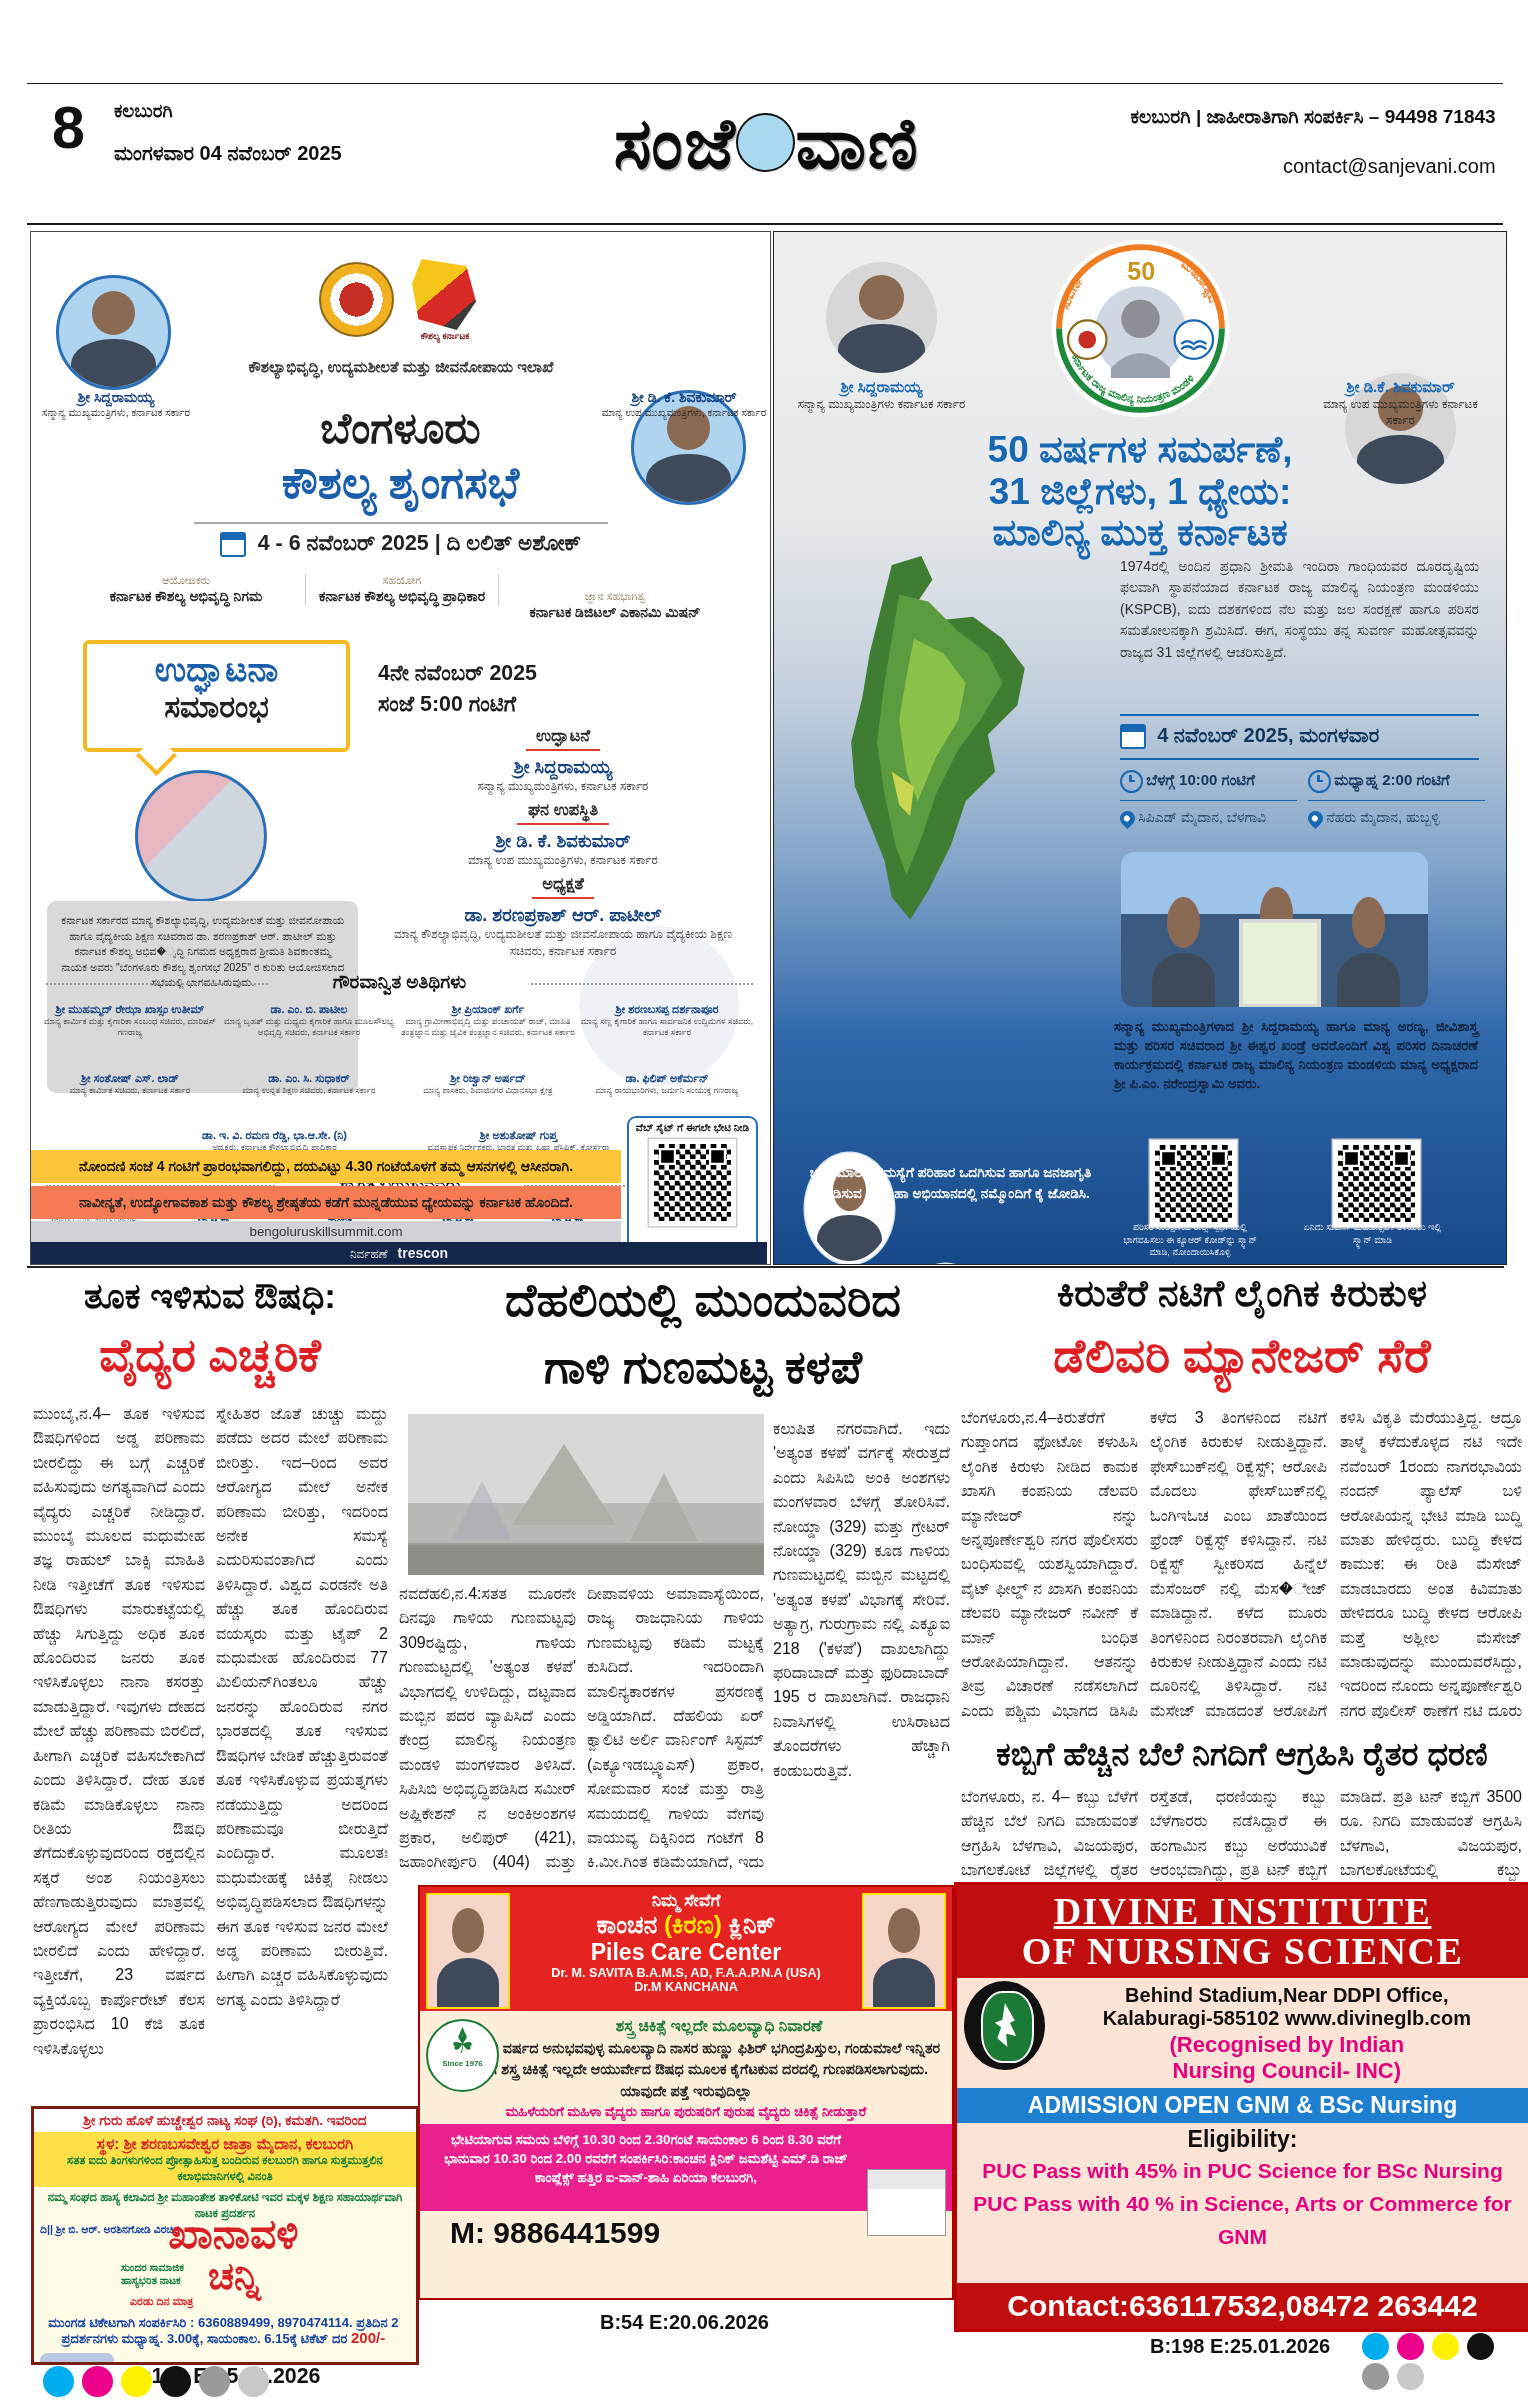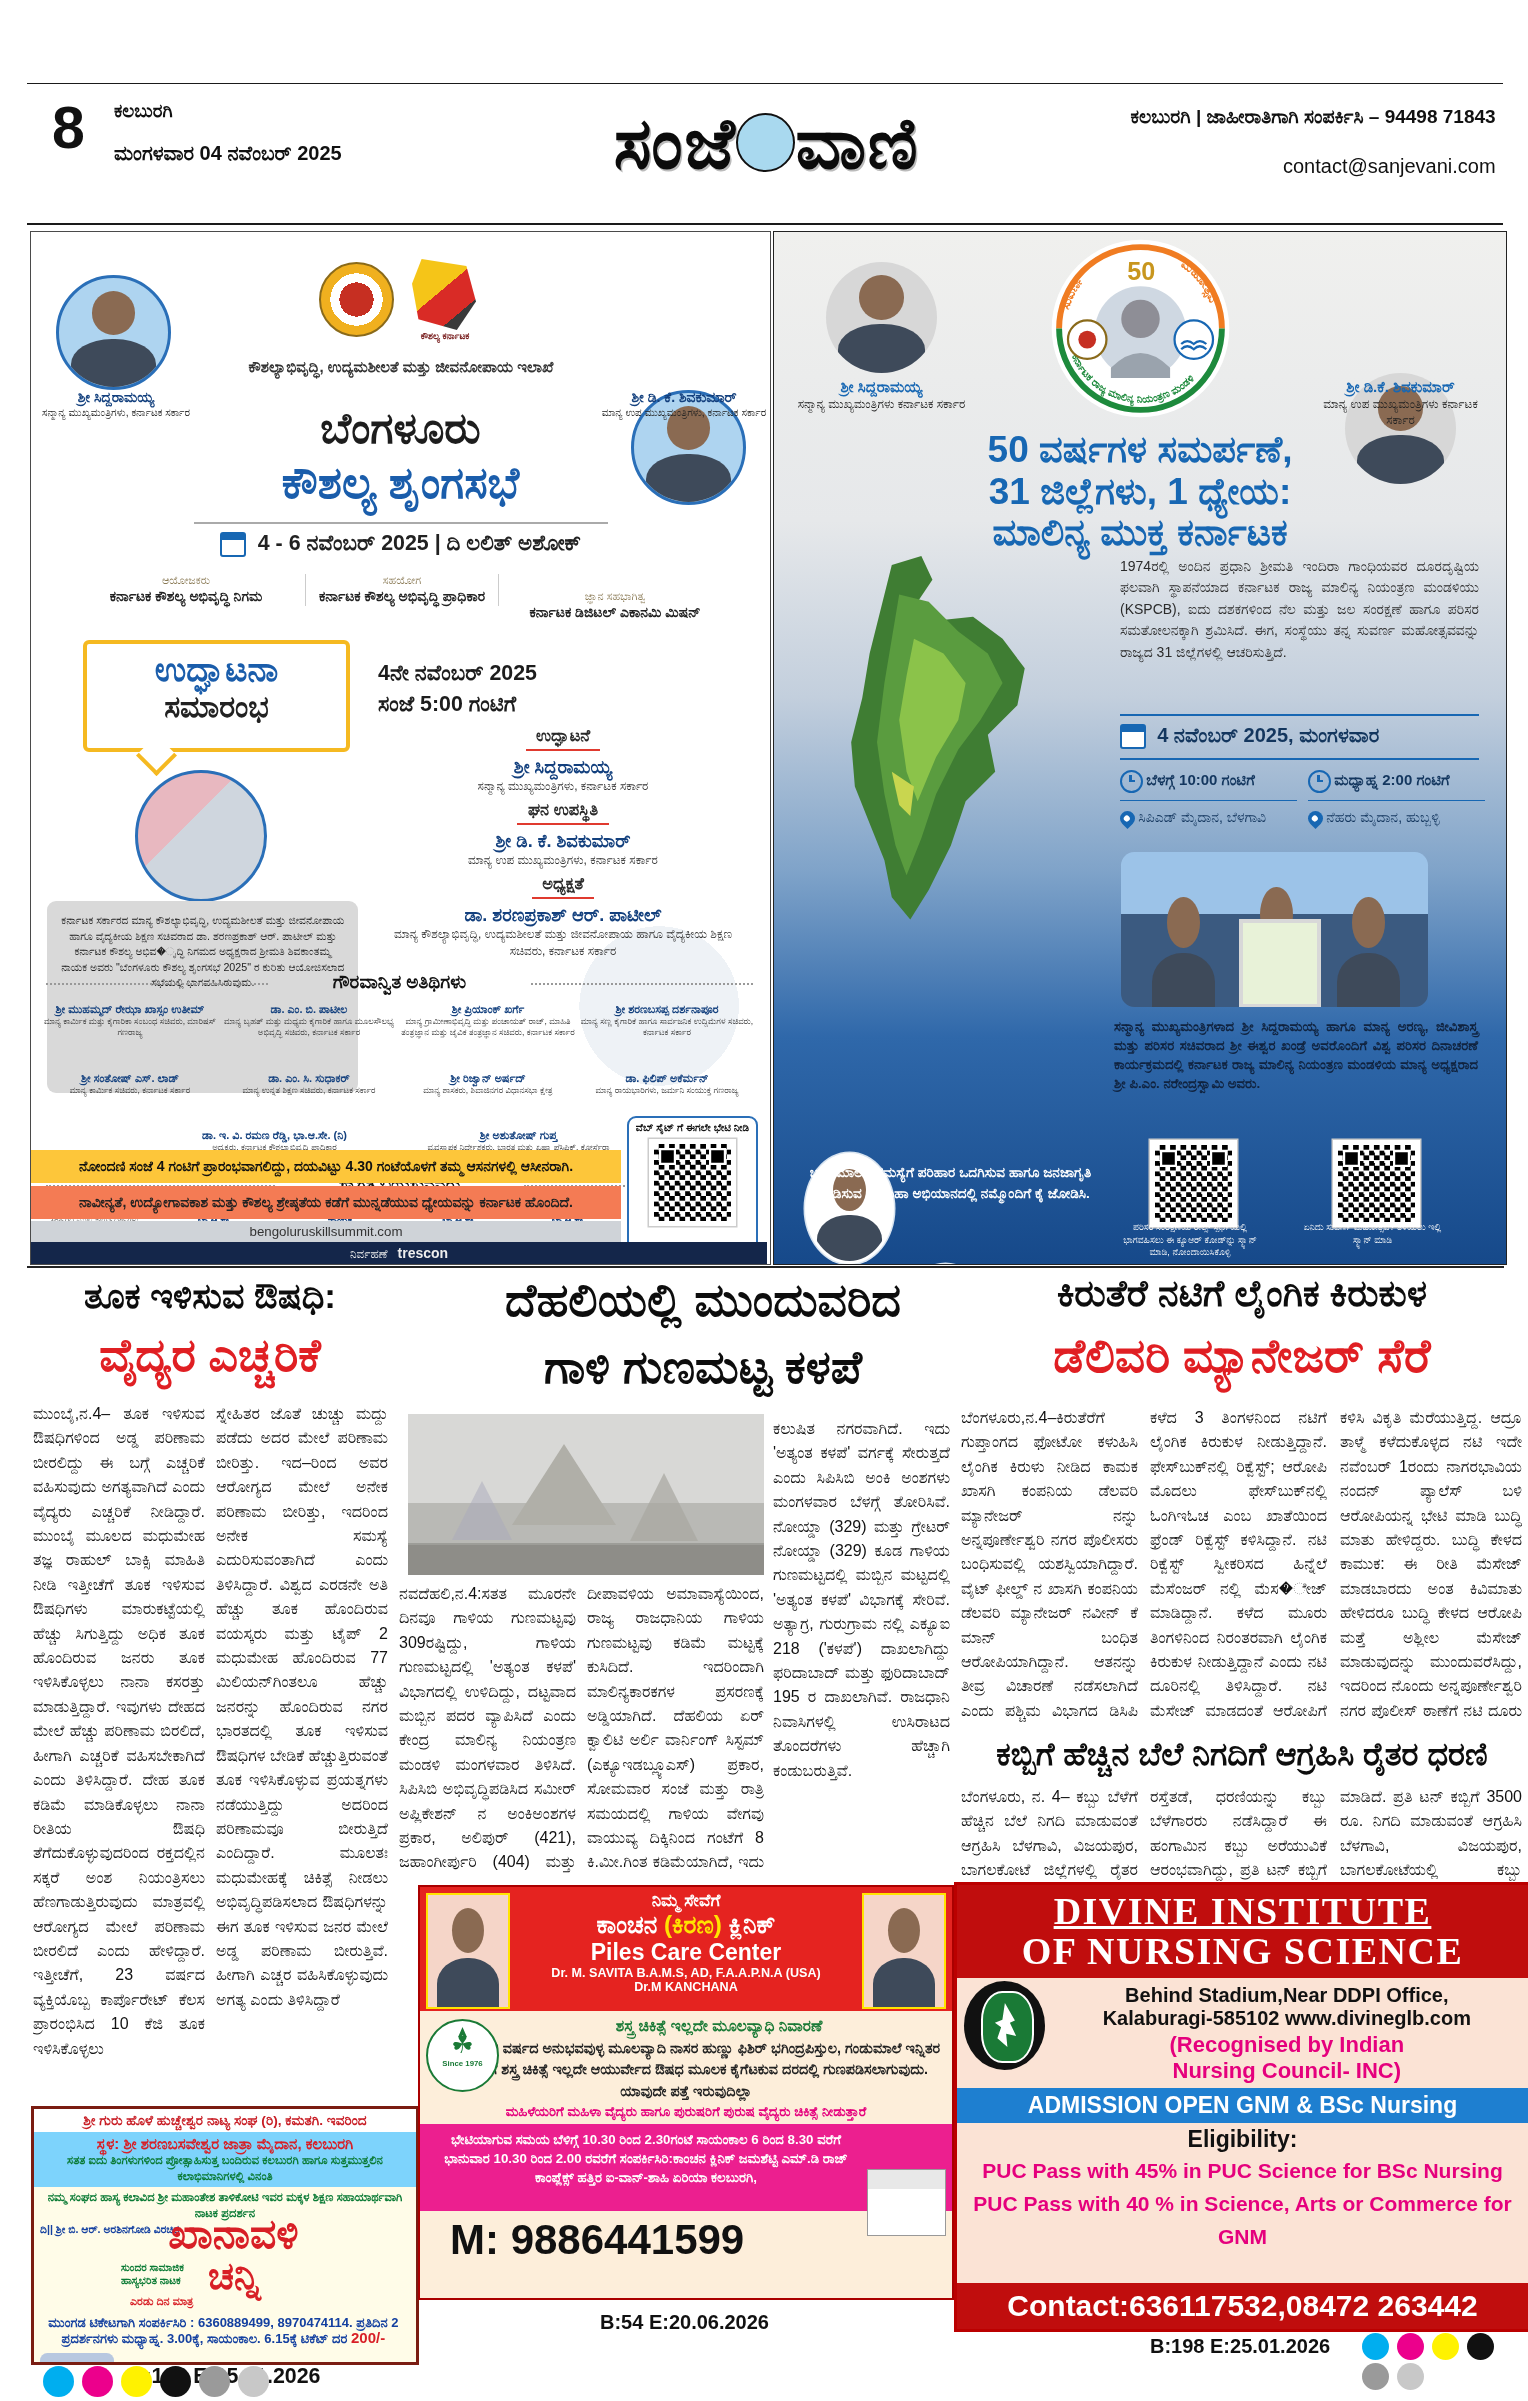--- a/index.html
+++ b/index.html
@@ -343,21 +343,21 @@
   <div class="ab col j clip" style="left:1150px;top:1406px;width:177px;height:322px;">ಕಳೆದ 3 ತಿಂಗಳನಿಂದ ನಟಿಗೆ ಲೈಂಗಿಕ ಕಿರುಕುಳ ನೀಡುತ್ತಿದ್ದಾನೆ. ಫೇಸ್‌ಬುಕ್‌ನಲ್ಲಿ ರಿಕ್ವೆಸ್ಟ್; ಆರೋಪಿ ಮೊದಲು ಫೇಸ್‌ಬುಕ್‌ನಲ್ಲಿ ಓಂಗಿಇಓಚ ಎಂಬ ಖಾತೆಯಿಂದ ಫ್ರೆಂಡ್ ರಿಕ್ವೆಸ್ಟ್ ಕಳಿಸಿದ್ದಾನೆ. ನಟಿ ರಿಕ್ವೆಸ್ಟ್ ಸ್ವೀಕರಿಸದ ಹಿನ್ನೆಲೆ ಮೆಸೆಂಜರ್ ನಲ್ಲಿ ಮೆಸ�ೇಜ್ ಮಾಡಿದ್ದಾನೆ. ಕಳೆದ ಮೂರು ತಿಂಗಳಿನಿಂದ ನಿರಂತರವಾಗಿ ಲೈಂಗಿಕ ಕಿರುಕುಳ ನೀಡುತ್ತಿದ್ದಾನೆ ಎಂದು ನಟಿ ದೂರಿನಲ್ಲಿ ತಿಳಿಸಿದ್ದಾರೆ. ನಟಿ ಮೆಸೇಜ್ ಮಾಡದಂತೆ ಆರೋಪಿಗೆ ಎಚ್ಚರಿಕೆ ನೀಡಿದ್ದರು. ಆದ್ರೂ ಕಿರುಕುಳ ಹೆಚ್ಚಾಗಿದ್ದ ಹಿನ್ನೆಲೆ ಆತನ ಅಕೌಂಟ್ ಬ್ಲಾಕ್ ಮಾಡಿದ್ದರು ನಟಿ. ಬಳಿಕ ಬೇರೆ ಐಡಿಯಿಂದ ಅಶ್ಲೀಲ ಮೆಸೇಜ್ ಕಳಿಸಿದ್ದ, ಗುಪ್ತಾಂಗದ ವಿಡಿಯೋ</div>
   <div class="ab col j clip" style="left:1340px;top:1406px;width:182px;height:322px;">ಕಳಿಸಿ ವಿಕೃತಿ ಮೆರೆಯುತ್ತಿದ್ದ. ಆದ್ರೂ ತಾಳ್ಮೆ ಕಳೆದುಕೊಳ್ಳದ ನಟಿ ಇದೇ ನವೆಂಬರ್ 1ರಂದು ನಾಗರಭಾವಿಯ ನಂದನ್ ಪ್ಯಾಲೆಸ್ ಬಳಿ ಆರೋಪಿಯನ್ನ ಭೇಟಿ ಮಾಡಿ ಬುದ್ಧಿ ಮಾತು ಹೇಳಿದ್ದರು. ಬುದ್ಧಿ ಕೇಳದ ಕಾಮುಕ: ಈ ರೀತಿ ಮೆಸೇಜ್ ಮಾಡಬಾರದು ಅಂತ ಕಿವಿಮಾತು ಹೇಳಿದರೂ ಬುದ್ಧಿ ಕೇಳದ ಆರೋಪಿ ಮತ್ತೆ ಅಶ್ಲೀಲ ಮೆಸೇಜ್ ಮಾಡುವುದನ್ನು ಮುಂದುವರೆಸಿದ್ದು, ಇದರಿಂದ ನೊಂದು ಅನ್ನಪೂರ್ಣೇಶ್ವರಿ ನಗರ ಪೊಲೀಸ್ ಠಾಣೆಗೆ ನಟಿ ದೂರು ನೀಡಿದ್ದರು. ನಟಿಯ ದೂರಿನ ಆಧಾರದ ಮೇಲೆ ಕೇಸ್ ದಾಖಲಿಸಿಕೊಂಡಿದ್ದ ಪೊಲೀಸರು ಆರೋಪಿಯನ್ನ ಬಂಧಿಸಿ ಜೈಲಿಗಟ್ಟಿದ್ದಾರೆ.</div>
 
   <div class="ab ctr hl-b clip" style="left:961px;top:1736px;width:562px;height:46px;font-size:32px;">ಕಬ್ಬಿಗೆ ಹೆಚ್ಚಿನ ಬೆಲೆ ನಿಗದಿಗೆ ಆಗ್ರಹಿಸಿ ರೈತರ ಧರಣಿ</div>
   <div class="ab col j clip" style="left:961px;top:1785px;width:177px;height:126px;">ಬೆಂಗಳೂರು, ನ. 4– ಕಬ್ಬು ಬೆಳೆಗೆ ಹೆಚ್ಚಿನ ಬೆಲೆ ನಿಗದಿ ಮಾಡುವಂತೆ ಆಗ್ರಹಿಸಿ ಬೆಳಗಾವಿ, ವಿಜಯಪುರ, ಬಾಗಲಕೋಟೆ ಜಿಲ್ಲೆಗಳಲ್ಲಿ ರೈತರ ಪ್ರತಿಭಟನೆ ಬಿರುಸಾಗಿದ್ದು,</div>
   <div class="ab col j clip" style="left:1150px;top:1785px;width:177px;height:126px;">ರಸ್ತೆತಡೆ, ಧರಣಿಯನ್ನು ಕಬ್ಬು ಬೆಳೆಗಾರರು ನಡೆಸಿದ್ದಾರೆ ಈ ಹಂಗಾಮಿನ ಕಬ್ಬು ಅರೆಯುವಿಕೆ ಆರಂಭವಾಗಿದ್ದು, ಪ್ರತಿ ಟನ್ ಕಬ್ಬಿಗೆ ರಾಜ್ಯ ಸರ್ಕಾರ 3,200 ರೂಪಾಯಿ ನಿಗದಿ</div>
   <div class="ab col j clip" style="left:1340px;top:1785px;width:182px;height:126px;">ಮಾಡಿದೆ. ಪ್ರತಿ ಟನ್ ಕಬ್ಬಿಗೆ 3500 ರೂ. ನಿಗದಿ ಮಾಡುವಂತೆ ಆಗ್ರಹಿಸಿ ಬೆಳಗಾವಿ, ವಿಜಯಪುರ, ಬಾಗಲಕೋಟೆಯಲ್ಲಿ ಕಬ್ಬು ಬೆಳೆಗಾರರ ಪ್ರತಿಭಟನೆ ಬಿರುಸಾಗಿದೆ.</div>
 
   <div id="drama" class="ab clip">
     <div class="ctr" style="background:#fff;padding:3.7px 3px;font-size:13.7px;font-weight:bold;color:#c81d25;">ಶ್ರೀ ಗುರು ಹೊಳೆ ಹುಚ್ಚೇಶ್ವರ ನಾಟ್ಯ ಸಂಘ (ರಿ), ಕಮತಗಿ. ಇವರಿಂದ</div>
-    <div style="background:#7dd3fc;padding:3px 4.4px;">
+    <div style="background:#fde047;padding:3px 4.4px;">
       <div class="ctr" style="font-size:15px;font-weight:900;color:#d81f26;">ಸ್ಥಳ: ಶ್ರೀ ಶರಣಬಸವೇಶ್ವರ ಜಾತ್ರಾ ಮೈದಾನ, ಕಲಬುರಗಿ</div>
       <div class="ctr" style="font-size:11.5px;font-weight:bold;color:#0a7a34;line-height:15.5px;">ಸತತ ಐದು ತಿಂಗಳುಗಳಿಂದ ಪ್ರೋತ್ಸಾಹಿಸುತ್ತ ಬಂದಿರುವ ಕಲಬುರಗಿ ಹಾಗೂ ಸುತ್ತಮುತ್ತಲಿನ ಕಲಾಭಿಮಾನಿಗಳಲ್ಲಿ ವಿನಂತಿ</div>
     </div>
     <div class="ctr" style="padding:3px 6px 0;font-size:11.5px;font-weight:bold;color:#0a7a34;line-height:15.5px;">ನಮ್ಮ ಸಂಘದ ಹಾಸ್ಯ ಕಲಾವಿದ ಶ್ರೀ ಮಹಾಂತೇಶ ತಾಳಿಕೋಟಿ ಇವರ ಮಕ್ಕಳ ಶಿಕ್ಷಣ ಸಹಾಯಾರ್ಥವಾಗಿ ನಾಟಕ ಪ್ರದರ್ಶನ</div>
     <div style="padding:1.5px 6px 0;font-size:10.7px;font-weight:bold;color:#1440a0;">ದಿ|| ಶ್ರೀ ಬಿ. ಆರ್. ಅರಶಿನಗೋಡಿ ವಿರಚಿತ</div>
     <div class="ab person" style="left:6px;top:117px;width:74px;height:87px;border-radius:7.4px;background:#b8c8e0;"></div>
 
     <div class="ab" style="left:96px;top:105px;width:207px;text-align:center;font-size:41px;font-weight:900;color:#d81f26;line-height:41px;">ಖಾನಾವಳಿ</div>
     <div class="ab" style="left:174px;top:148px;width:148px;text-align:left;font-size:38px;font-weight:900;color:#d81f26;line-height:38px;">ಚನ್ನಿ</div>
     <div class="ab" style="left:87px;top:152px;width:89px;font-size:10.4px;font-weight:bold;color:#0a7a34;line-height:13.3px;">ಸುಂದರ ಸಾಮಾಜಿಕ ಹಾಸ್ಯಭರಿತ ನಾಟಕ</div>
@@ -392,21 +392,21 @@
       <div style="font-size:7.8px;font-weight:bold;">Since 1976</div>
     </div>
     <div class="ctr" style="margin:6px 15px 0 81px;font-size:15.5px;font-weight:900;color:#1a7a36;">ಶಸ್ತ್ರ ಚಿಕಿತ್ಸೆ ಇಲ್ಲದೇ ಮೂಲವ್ಯಾಧಿ ನಿವಾರಣೆ</div>
     <div class="ctr" style="margin:3px 10.4px 0 10.4px;font-size:14.4px;font-weight:bold;color:#222;line-height:21.4px;">ವೃತ್ತಿಯಲ್ಲಿ 49 ವರ್ಷದ ಅನುಭವವುಳ್ಳ ಮೂಲವ್ಯಾದಿ ನಾಸರ ಹುಣ್ಣು ಫಿಶಿರ್ ಭಗಿಂದ್ರಪಿಸ್ತುಲ, ಗಂಡುಮಾಲೆ ಇನ್ನಿತರ ರೋಗಗಳಿಗೆ ಶಸ್ತ್ರ ಚಿಕಿತ್ಸೆ ಇಲ್ಲದೇ ಆಯುರ್ವೇದ ಔಷಧ ಮೂಲಕ ಕೈಗೆಟಕುವ ದರದಲ್ಲಿ ಗುಣಪಡಿಸಲಾಗುವುದು. ಯಾವುದೇ ಪತ್ತೆ ಇರುವುದಿಲ್ಲಾ</div>
     <div class="ctr" style="margin:1.5px 6px 0;font-size:13.3px;font-weight:900;color:#e5007d;">ಮಹಿಳೆಯರಿಗೆ ಮಹಿಳಾ ವೈದ್ಯರು ಹಾಗೂ ಪುರುಷರಿಗೆ ಪುರುಷ ವೈದ್ಯರು ಚಿಕಿತ್ಸೆ ನೀಡುತ್ತಾರೆ</div>
     <div style="position:relative;background:#ec1f8f;margin-top:4.4px;height:87px;">
       <div class="ctr" style="padding:6px 89px 0 9px;font-size:13.3px;font-weight:bold;color:#fff;line-height:19px;">ಭೇಟಿಯಾಗುವ ಸಮಯ ಬೆಳಿಗ್ಗೆ 10.30 ರಿಂದ 2.30ಗಂಟೆ ಸಾಯಂಕಾಲ 6 ರಿಂದ 8.30 ವರೆಗೆ ಭಾನುವಾರ 10.30 ರಿಂದ 2.00 ರವರೆಗೆ ಸಂಪರ್ಕಿಸಿರಿ:ಕಾಂಚನ ಕ್ಲಿನಿಕ್ ಜಮಶೆಟ್ಟಿ ಎಮ್.ಡಿ ರಾಜ್ ಕಾಂಪ್ಲೆಕ್ಸ್ ಹತ್ತಿರ ಐ-ವಾನ್-ಶಾಹಿ ಏರಿಯಾ ಕಲಬುರಗಿ,</div>
       <div style="position:absolute;right:6px;bottom:-25px;width:77px;height:65px;background:linear-gradient(#e8e8e8 0 30%,#fff 30%);border:1.5px solid #999;"></div>
     </div>
     <div style="background:#fdeeda;height:46px;">
-      <div style="padding:4.4px 0 0 30px;font-size:42px;font-weight:900;color:#111;">M: 9886441599</div>
+      <div style="padding:4.4px 0 0 30px;font-size:30px;font-weight:900;color:#111;">M: 9886441599</div>
     </div>
   </div>
   <div class="ab b ctr" style="left:518px;top:2311px;width:333px;font-size:20px;">B:54 E:20.06.2026</div>
 
   <div id="nurse" class="ab clip">
     <div class="ctr" style="background:#c00d0d;padding:6px 0 7.4px;">
       <div style="font-family:'Liberation Serif','DejaVu Serif',serif;font-size:38px;font-weight:900;color:#fff;letter-spacing:1.5px;line-height:40px;text-decoration:underline;">DIVINE INSTITUTE</div>
       <div style="font-family:'Liberation Serif','DejaVu Serif',serif;font-size:38px;font-weight:900;color:#fff;letter-spacing:1.5px;line-height:40px;">OF NURSING SCIENCE</div>
     </div>
     <div class="ab" style="left:7.4px;top:96px;width:89px;height:96px;">

